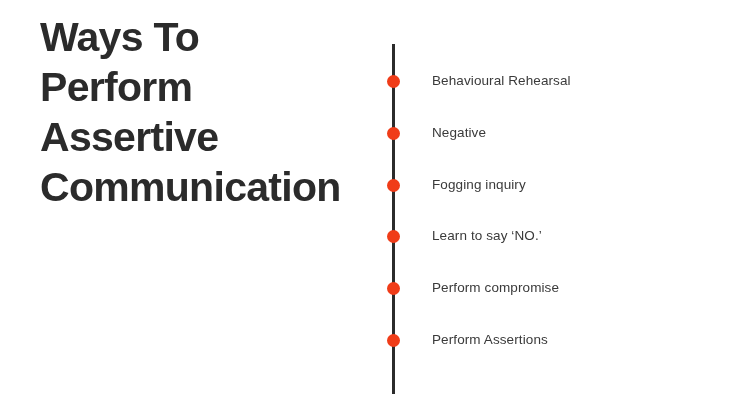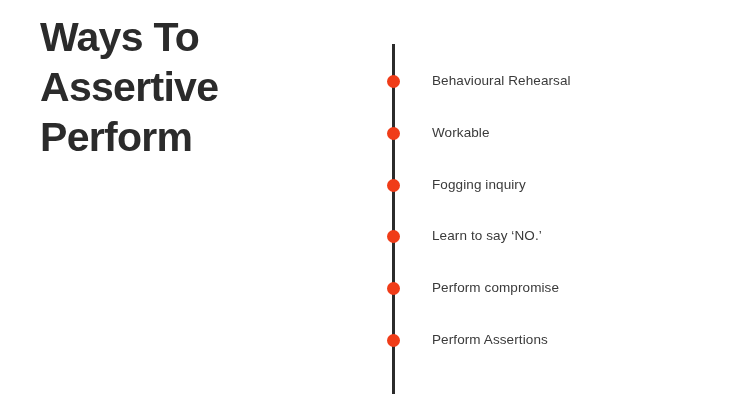--- a/index.html
+++ b/index.html
@@ -95,37 +95,38 @@
     white-space: nowrap;
   }
 </style>
 </head>
 <body>
 
 <div class="slide">
 
   <div class="title-block">
     <span class="title-line">Ways To</span>
+    <span class="title-line">Perform</span>
     <span class="title-line">Assertive</span>
-    <span class="title-line">Perform</span>
+    <span class="title-line">Communication</span>
   </div>
 
   <div class="timeline">
     <div class="timeline-axis"></div>
 
     <div class="timeline-items">
 
       <div class="timeline-item" style="top:28px;">
         <span class="timeline-dot"></span>
         <span class="timeline-label">Behavioural Rehearsal</span>
       </div>
 
       <div class="timeline-item" style="top:80px;">
         <span class="timeline-dot"></span>
-        <span class="timeline-label">Workable</span>
+        <span class="timeline-label">Negative</span>
       </div>
 
       <div class="timeline-item" style="top:132px;">
         <span class="timeline-dot"></span>
         <span class="timeline-label">Fogging inquiry</span>
       </div>
 
       <div class="timeline-item" style="top:183px;">
         <span class="timeline-dot"></span>
         <span class="timeline-label">Learn to say ‘NO.’</span>

